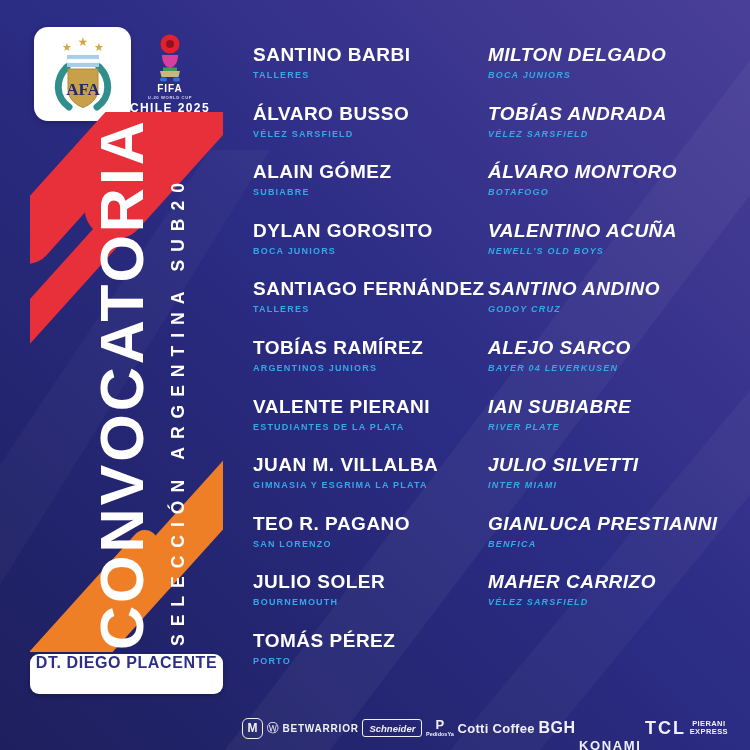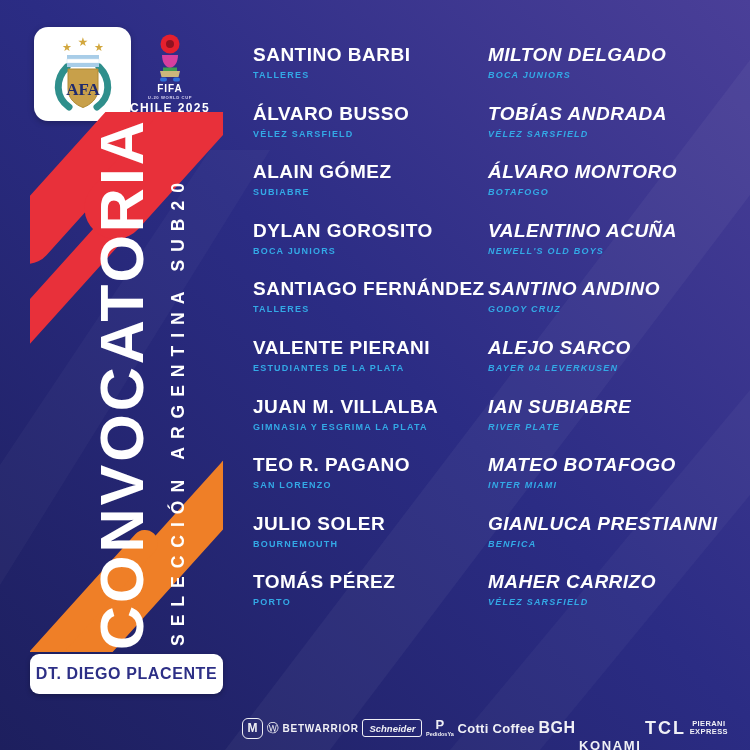--- a/index.html
+++ b/index.html
@@ -26,21 +26,21 @@
   .sidebar-wrap{position:absolute;left:30px;top:112px;width:193px;height:540px;overflow:hidden;}
   .vert-title{
     position:absolute;left:62px;top:538px;transform:rotate(-90deg);transform-origin:left top;
     white-space:nowrap;color:#ffffff;font-weight:800;font-size:61px;letter-spacing:3px;line-height:1;
   }
   .vert-subtitle{
     position:absolute;left:140px;top:534px;transform:rotate(-90deg);transform-origin:left top;
     white-space:nowrap;color:#ffffff;font-weight:700;font-size:17.5px;letter-spacing:8px;line-height:1;
   }
   .dt-pill{position:absolute;left:30px;top:654px;width:193px;height:40px;background:#ffffff;border-radius:9px;
-    display:flex;align-items:center;justify-content:center;box-shadow:0 2px 5px rgba(0,0,0,0.25);}
+    display:flex;justify-content:center;box-shadow:0 2px 5px rgba(0,0,0,0.25);}
   .dt-text{color:#2d2f86;font-weight:800;font-size:16px;letter-spacing:0.6px;}
 
   
   .pcol{position:absolute;top:44px;}
   .pcol.c1{left:253px;}
   .pcol.c2{left:488px;font-style:italic;}
   .player{height:58.6px;}
   .pname{color:#ffffff;font-weight:800;font-size:19px;letter-spacing:0.5px;line-height:22px;white-space:nowrap;}
   .pclub{color:#33a9e6;font-weight:700;font-size:9px;letter-spacing:1.2px;line-height:11px;margin-top:4px;white-space:nowrap;}
 
@@ -139,20 +139,24 @@
     </div>
     <div class="player">
       <div class="pname">DYLAN GOROSITO</div>
       <div class="pclub">BOCA JUNIORS</div>
     </div>
     <div class="player">
       <div class="pname">SANTIAGO FERNÁNDEZ</div>
       <div class="pclub">TALLERES</div>
     </div>
     <div class="player">
+      <div class="pname">TOBÍAS RAMÍREZ</div>
+      <div class="pclub">ARGENTINOS JUNIORS</div>
+    </div>
+    <div class="player">
       <div class="pname">VALENTE PIERANI</div>
       <div class="pclub">ESTUDIANTES DE LA PLATA</div>
     </div>
     <div class="player">
       <div class="pname">JUAN M. VILLALBA</div>
       <div class="pclub">GIMNASIA Y ESGRIMA LA PLATA</div>
     </div>
     <div class="player">
       <div class="pname">TEO R. PAGANO</div>
       <div class="pclub">SAN LORENZO</div>
@@ -190,21 +194,21 @@
     </div>
     <div class="player">
       <div class="pname">ALEJO SARCO</div>
       <div class="pclub">BAYER 04 LEVERKUSEN</div>
     </div>
     <div class="player">
       <div class="pname">IAN SUBIABRE</div>
       <div class="pclub">RIVER PLATE</div>
     </div>
     <div class="player">
-      <div class="pname">MATEO BOTAFOGO</div>
+      <div class="pname">JULIO SILVETTI</div>
       <div class="pclub">INTER MIAMI</div>
     </div>
     <div class="player">
       <div class="pname">GIANLUCA PRESTIANNI</div>
       <div class="pclub">BENFICA</div>
     </div>
     <div class="player">
       <div class="pname">MAHER CARRIZO</div>
       <div class="pclub">VÉLEZ SARSFIELD</div>
     </div>

